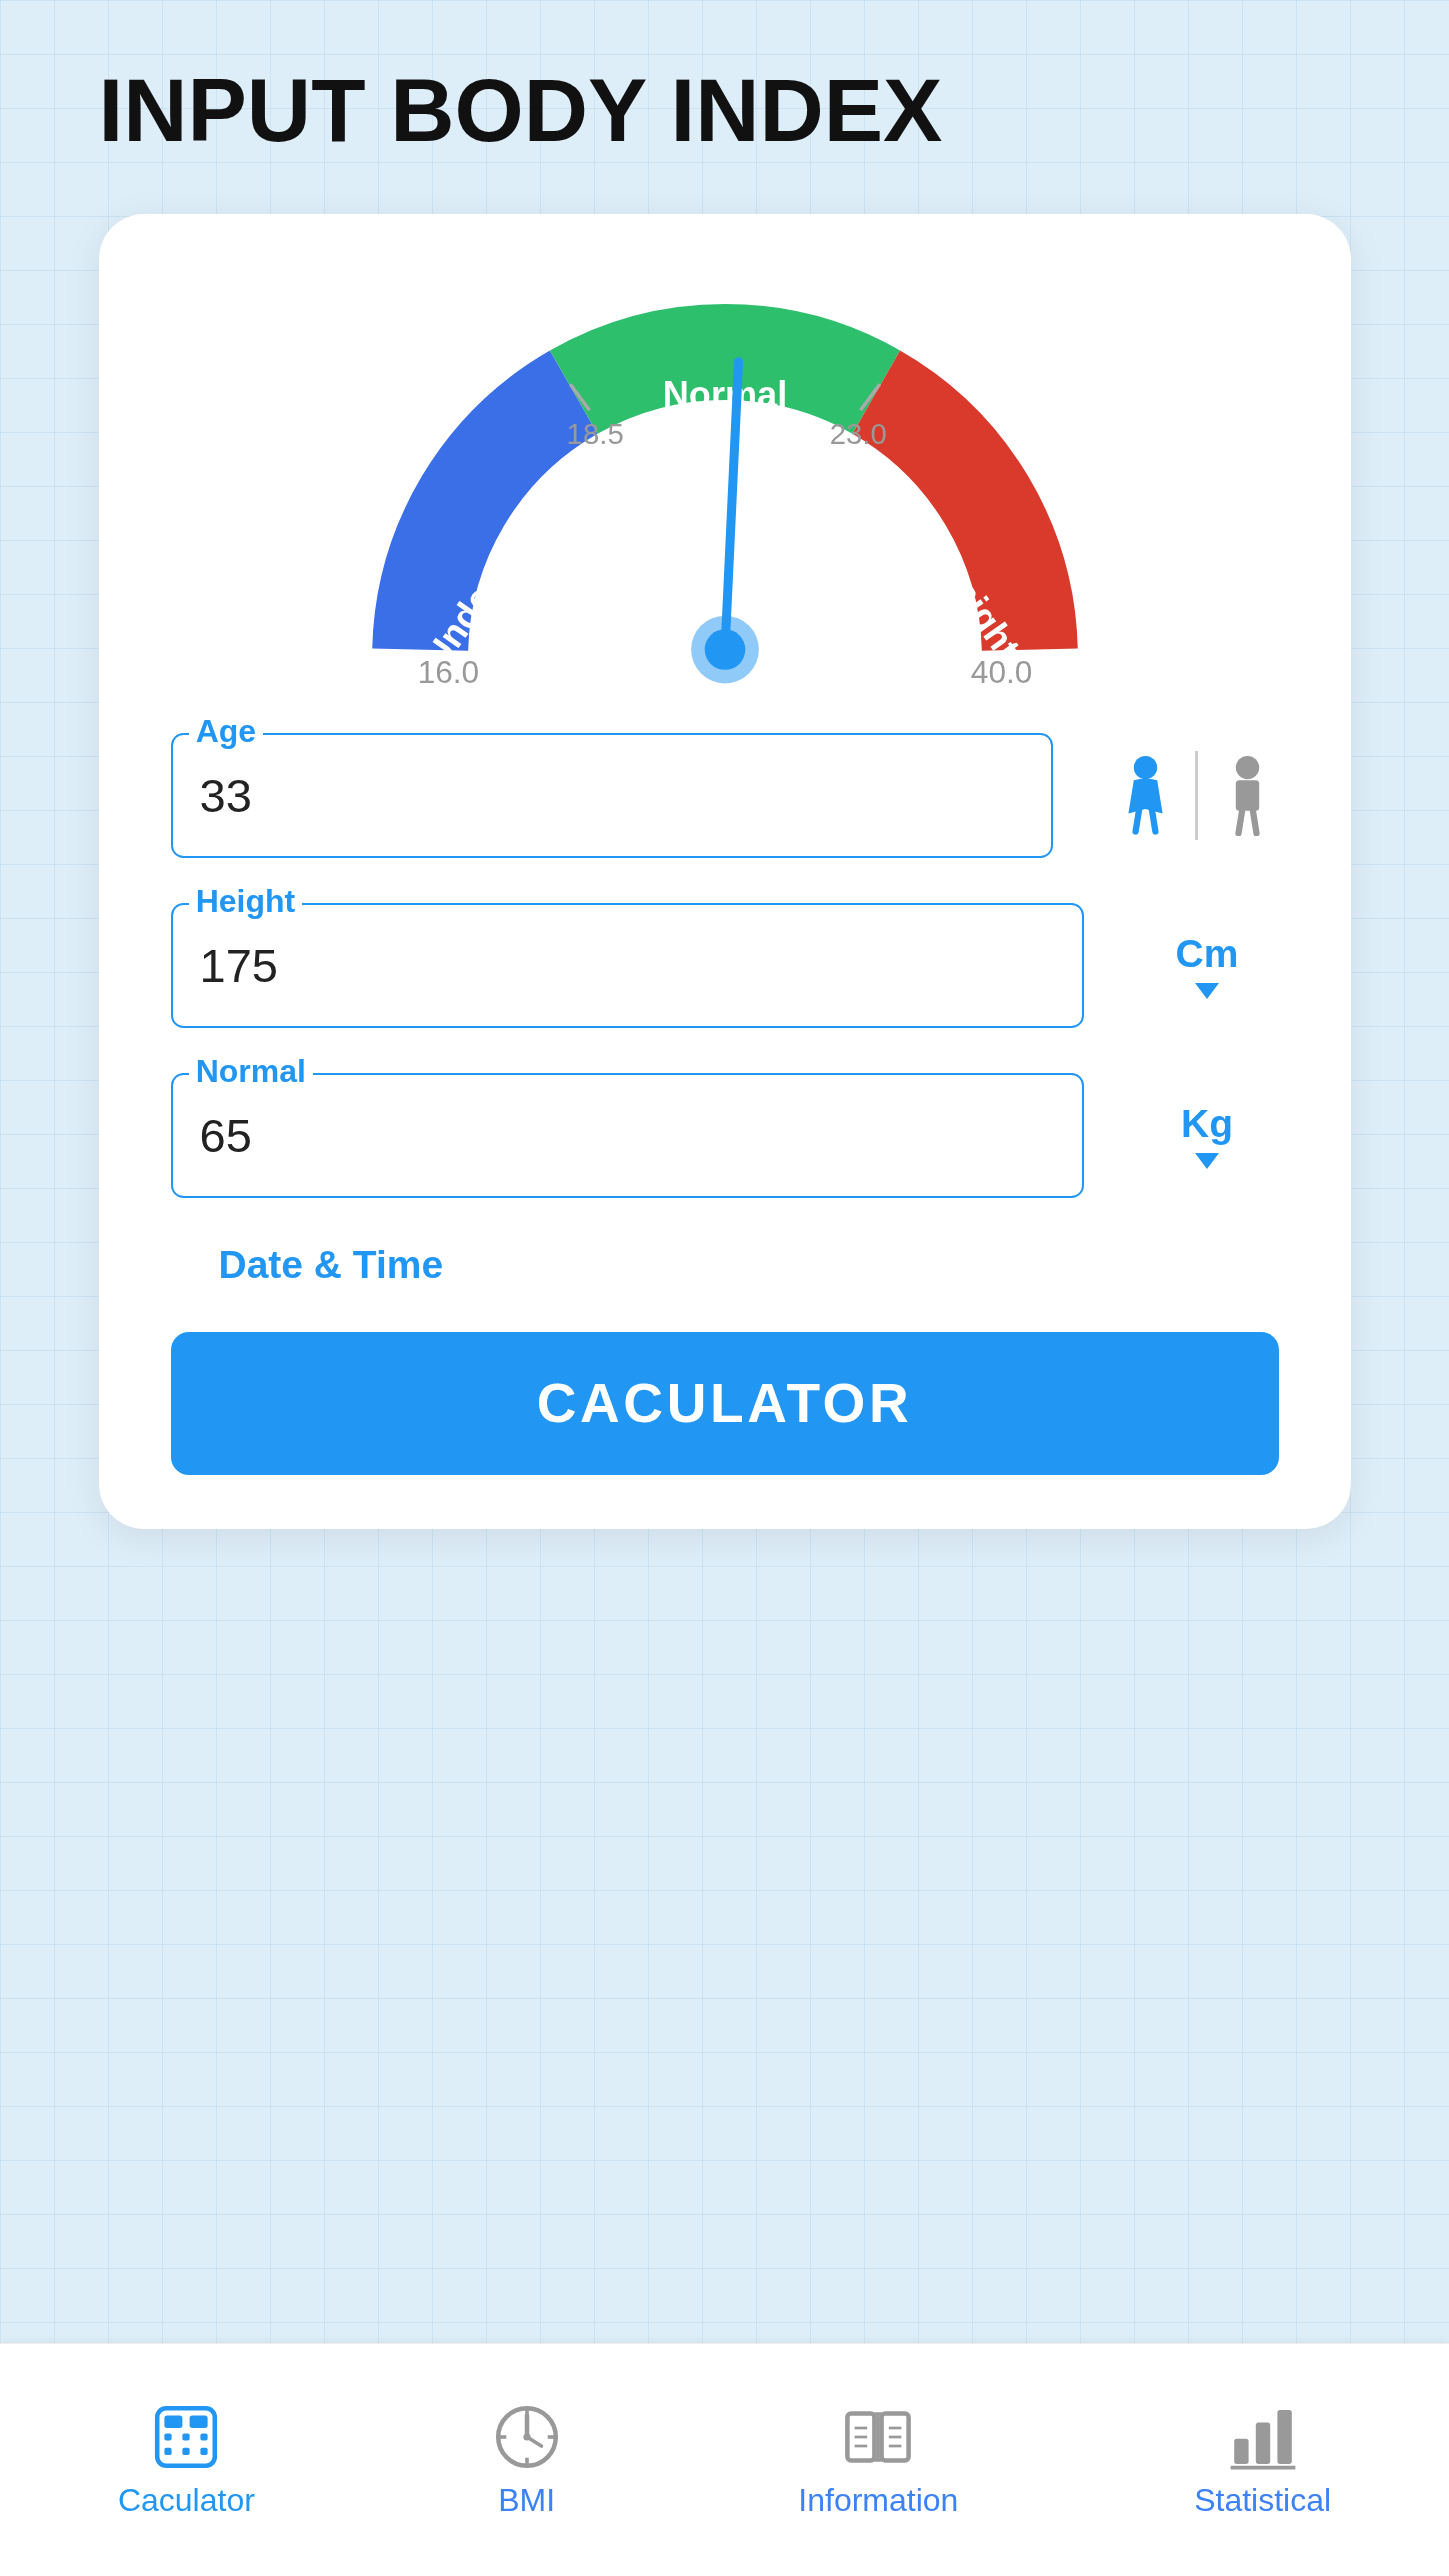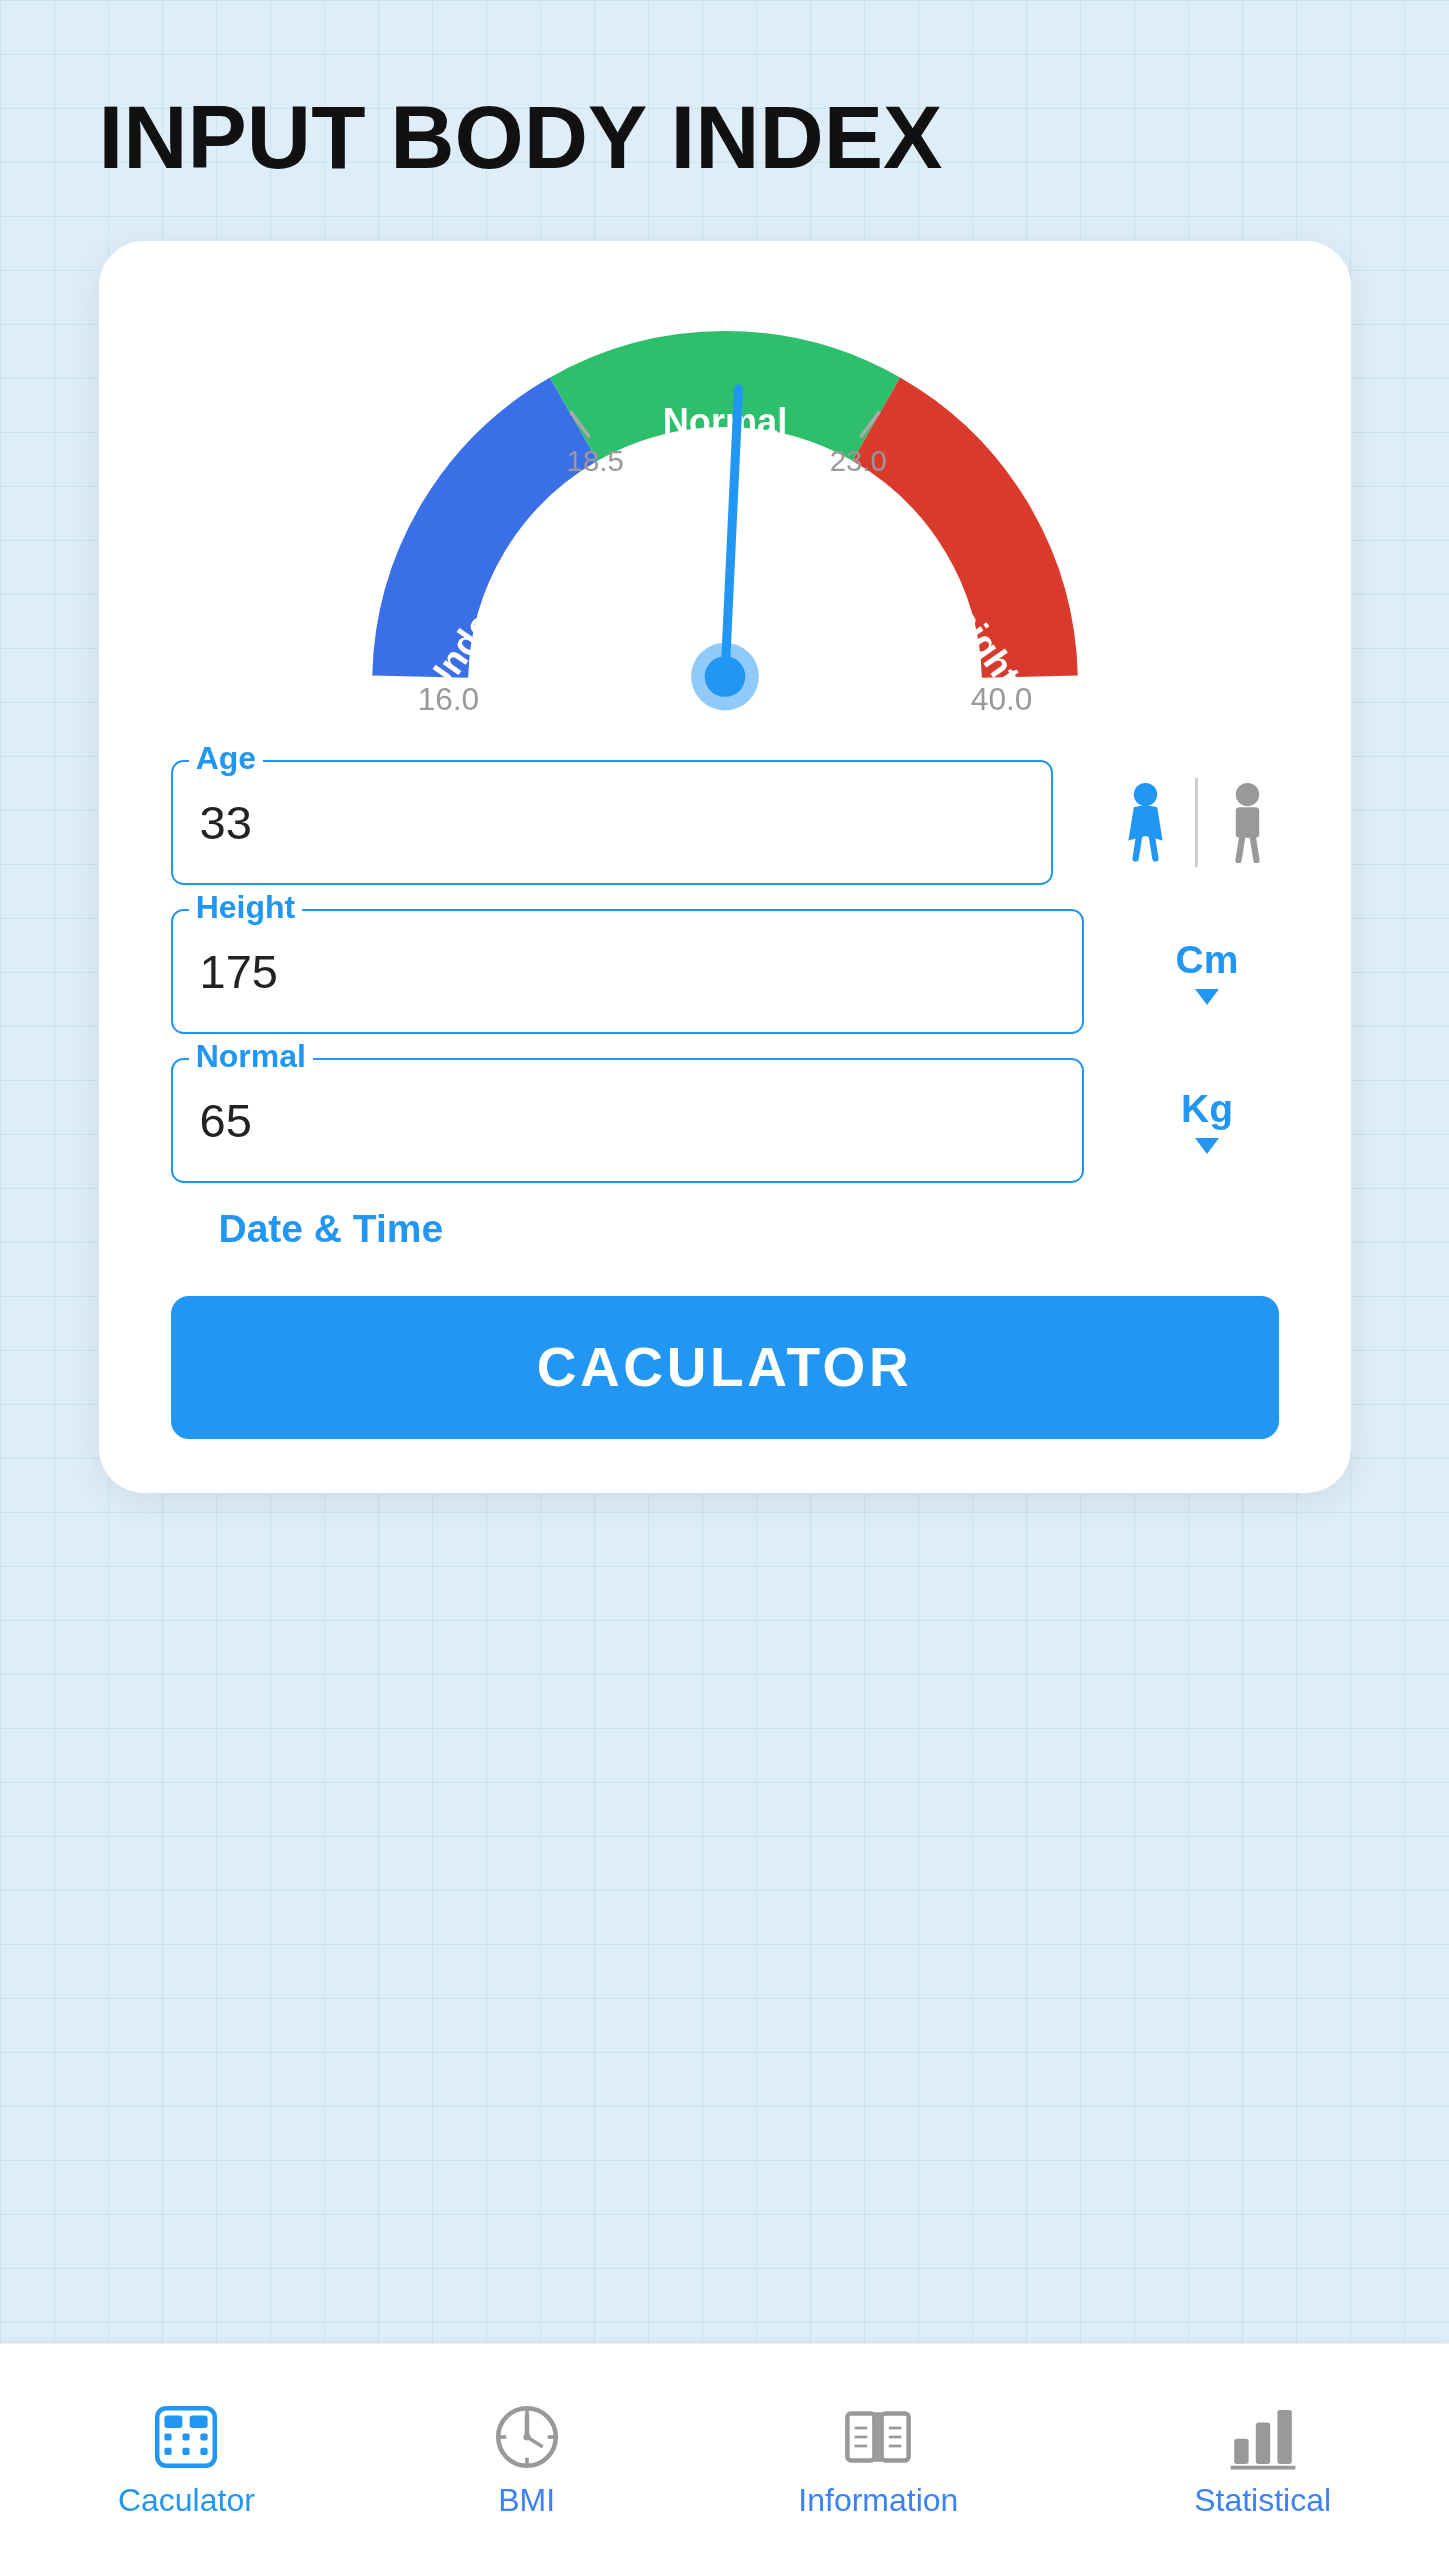--- a/index.html
+++ b/index.html
@@ -19,21 +19,21 @@
       align-items: center;
       overflow: hidden;
     }
 
     .page-title {
       font-size: 89px;
       font-weight: 900;
       color: #111;
       text-align: left;
       width: 1252px;
-      margin-top: 89px;
+      margin-top: 62px;
       margin-bottom: 54px;
       line-height: 1.1;
     }
 
     .card {
       background: #fff;
       border-radius: 45px;
       width: 1252px;
       padding: 63px 72px 54px 72px;
       display: flex;
@@ -55,21 +55,21 @@
     .gauge-svg {
       width: 100%;
       height: 100%;
     }
 
     
     .field-row {
       display: flex;
       align-items: center;
       gap: 52px;
-      margin-bottom: 24px;
+      margin-bottom: 45px;
     }
 
     .field-wrap {
       position: relative;
       flex: 1;
     }
 
     .field-label {
       position: absolute;
       top: -19.7px;

